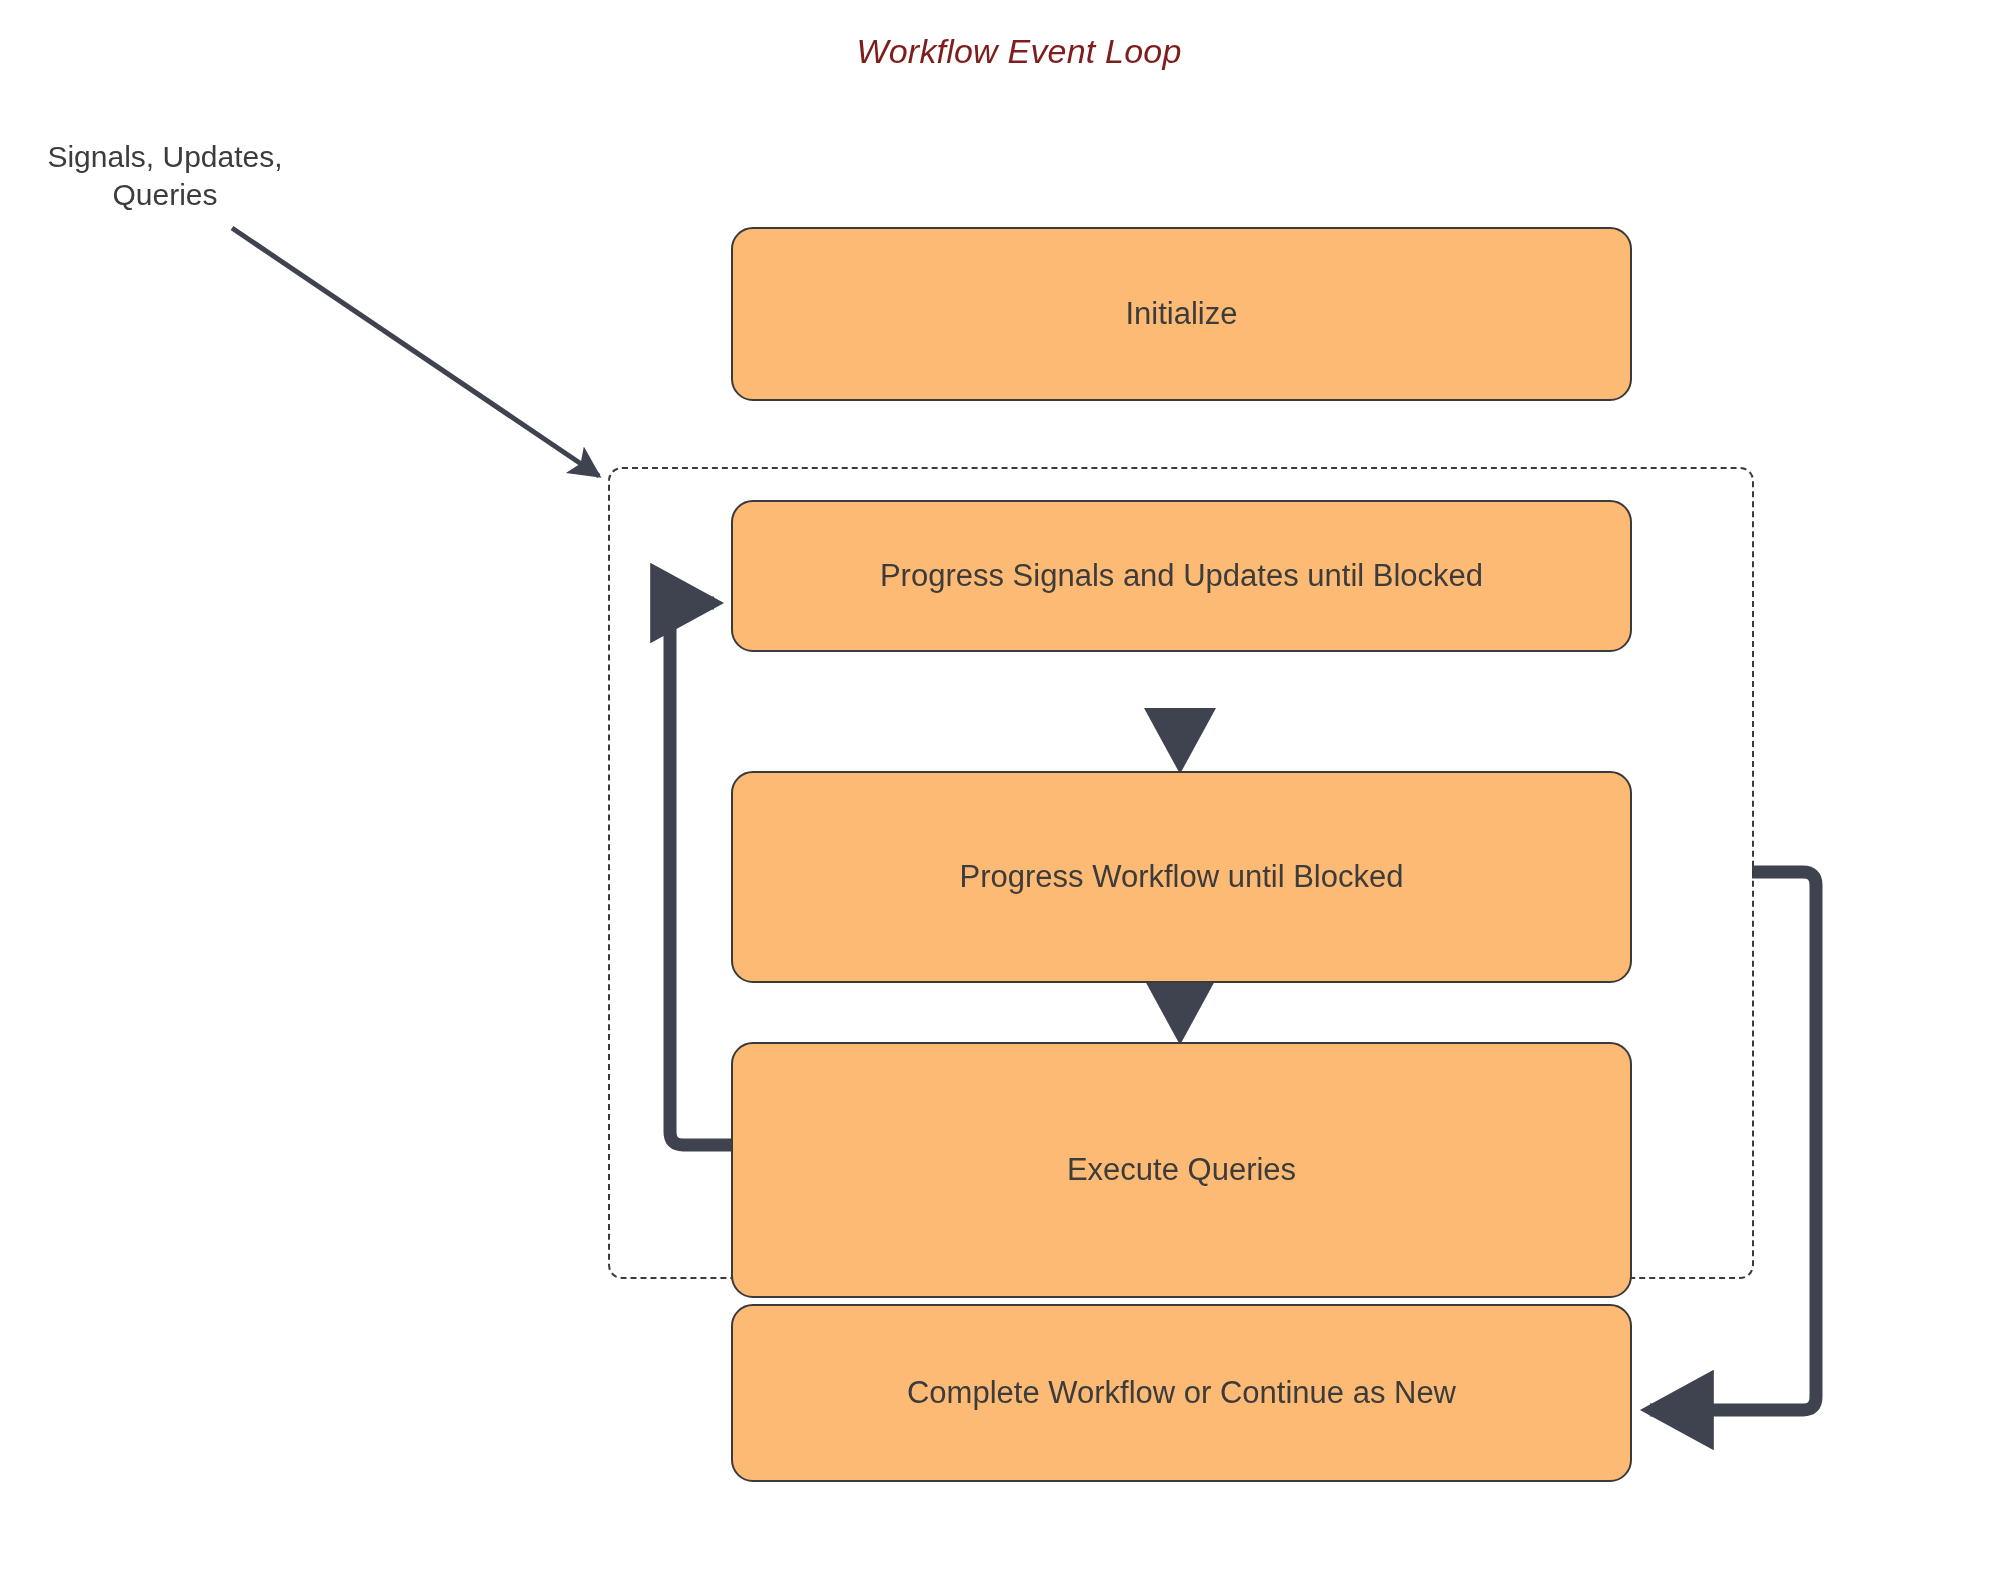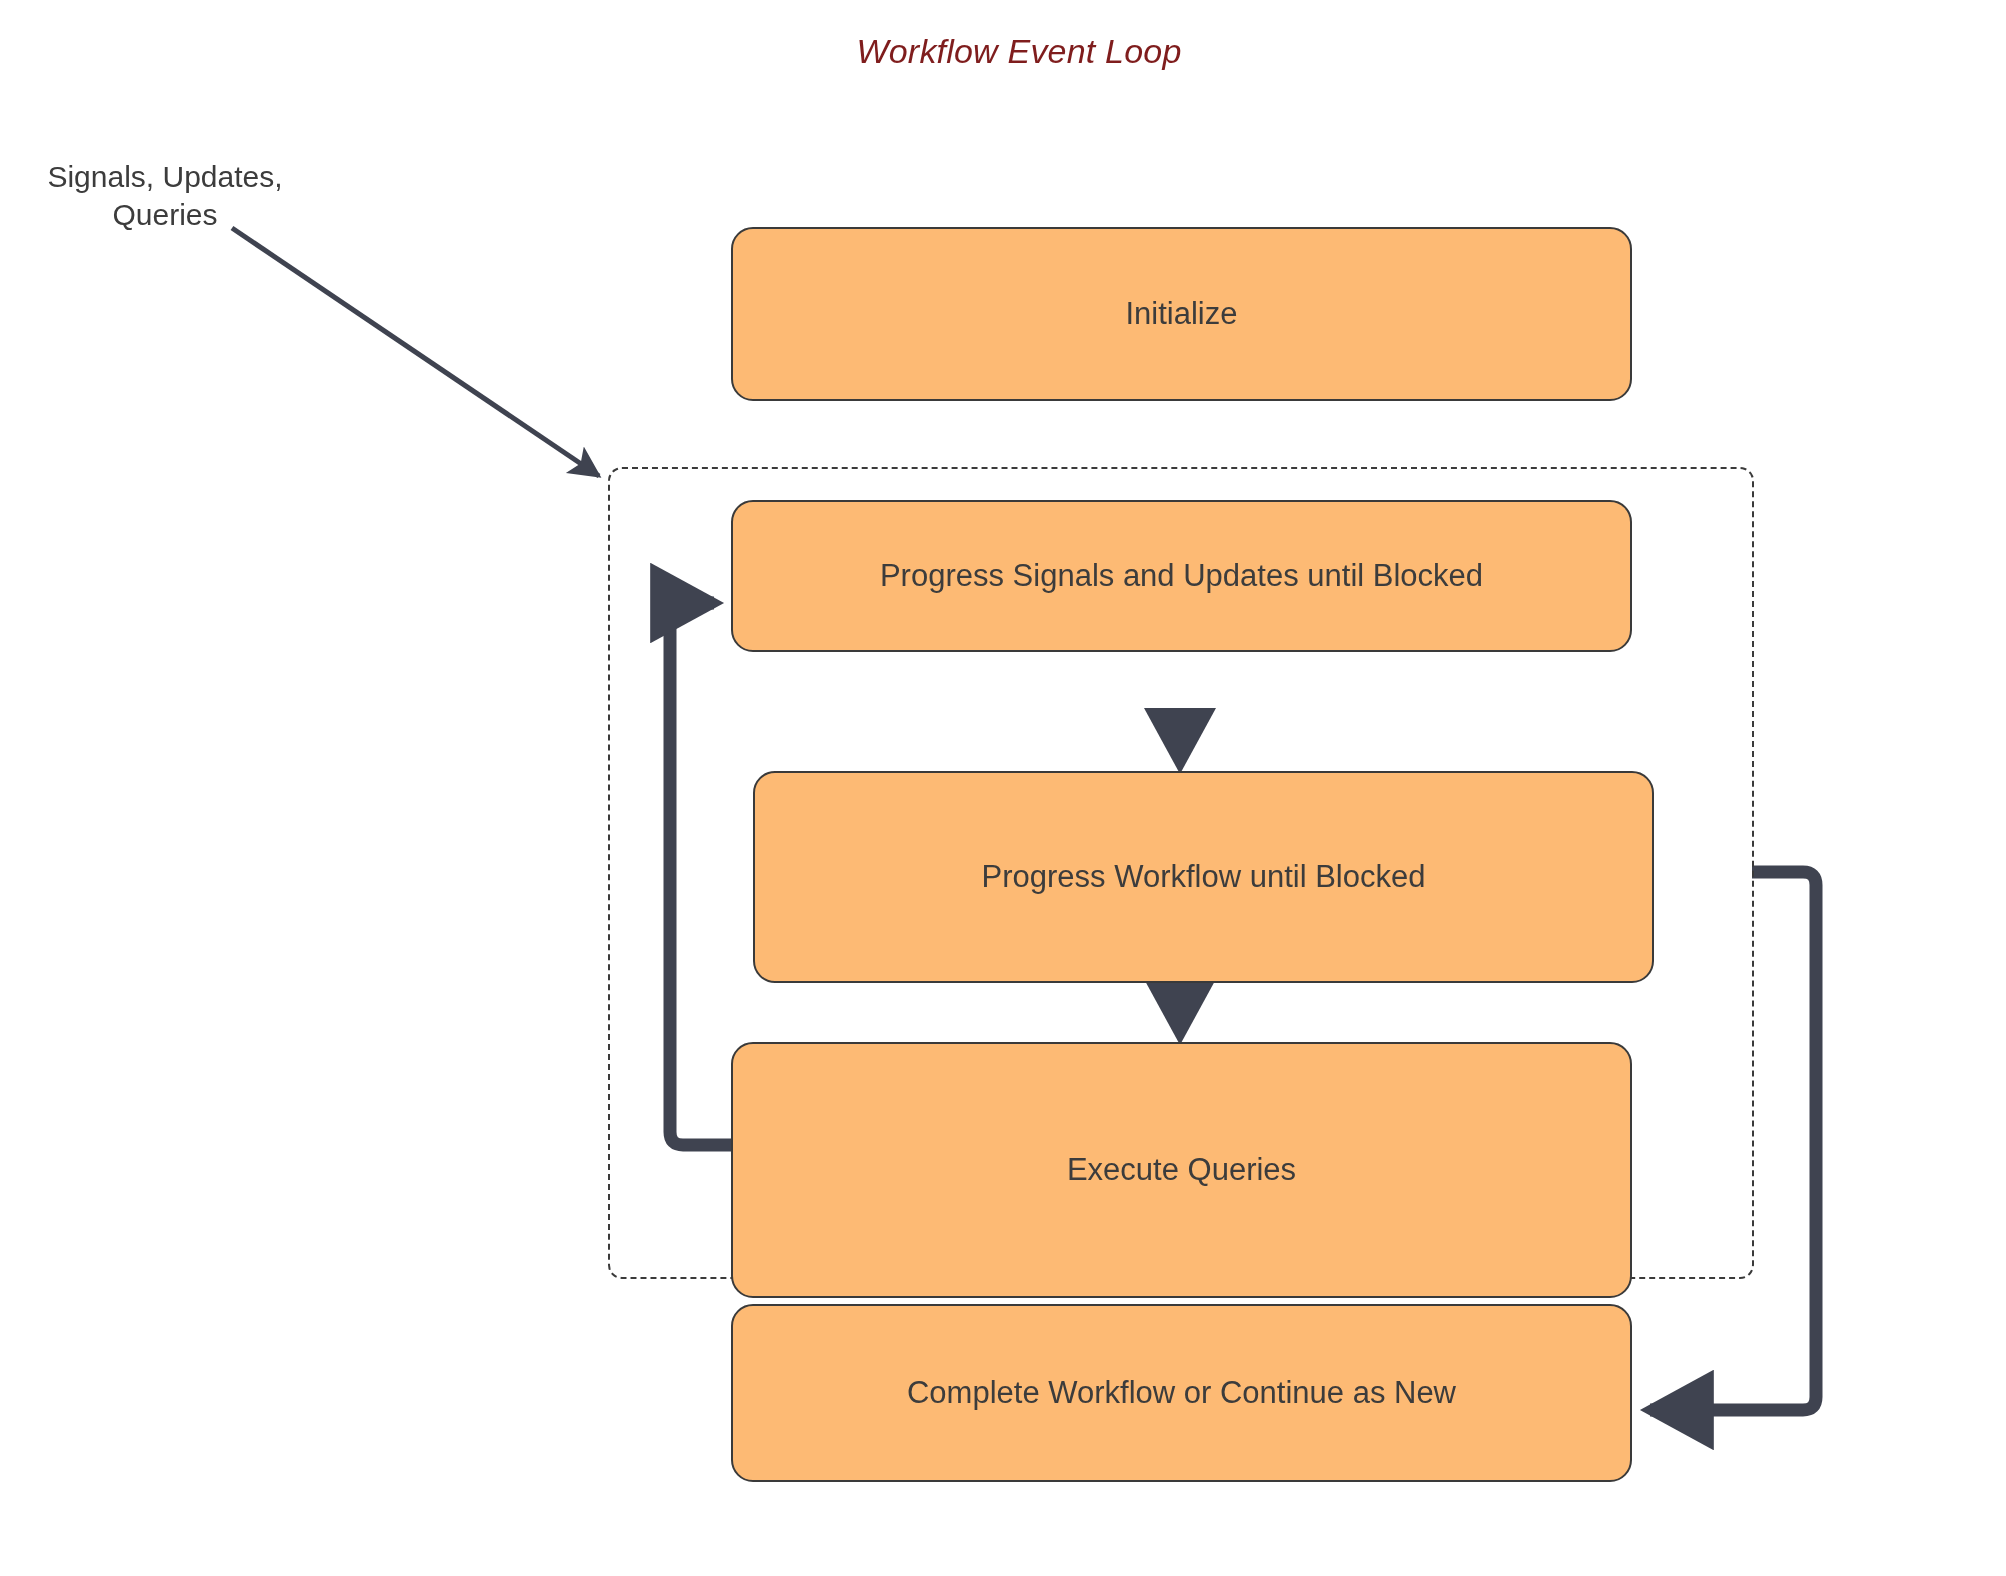--- a/index.html
+++ b/index.html
@@ -43,21 +43,20 @@
     color: #7f1d1d;
     letter-spacing: 0.2px;
   }
   .edge-label {
     position: absolute;
     font-size: 30px;
     color: #3c3c3c;
     text-align: center;
     line-height: 1.28;
     white-space: pre-line;
-    margin-top: 20px;
   }
   .node-box {
     position: absolute;
     box-sizing: border-box;
     border: 2px solid #3a3a3a;
     border-radius: 22px;
     background: #fdba74;
     display: flex;
     align-items: center;
     justify-content: center;
@@ -126,21 +125,21 @@
     <div class="dashed-group" style="left:608px; top:467px; width:1146px; height:812px;"></div>
 
     <div class="node-box" style="left:731px; top:227px; width:901px; height:174px;">
       <span class="node-label">Initialize</span>
     </div>
 
     <div class="node-box" style="left:731px; top:500px; width:901px; height:152px;">
       <span class="node-label">Progress Signals and Updates until Blocked</span>
     </div>
 
-    <div class="node-box" style="left:731px; top:771px; width:901px; height:212px;margin-left:22px;">
+    <div class="node-box" style="left:731px; top:771px; width:901px; height:212px;">
       <span class="node-label">Progress Workflow until Blocked</span>
     </div>
 
     <div class="node-box" style="left:731px; top:1042px; width:901px; height:256px;">
       <span class="node-label">Execute Queries</span>
     </div>
 
     <div class="node-box" style="left:731px; top:1304px; width:901px; height:178px;">
       <span class="node-label">Complete Workflow or Continue as New</span>
     </div>

